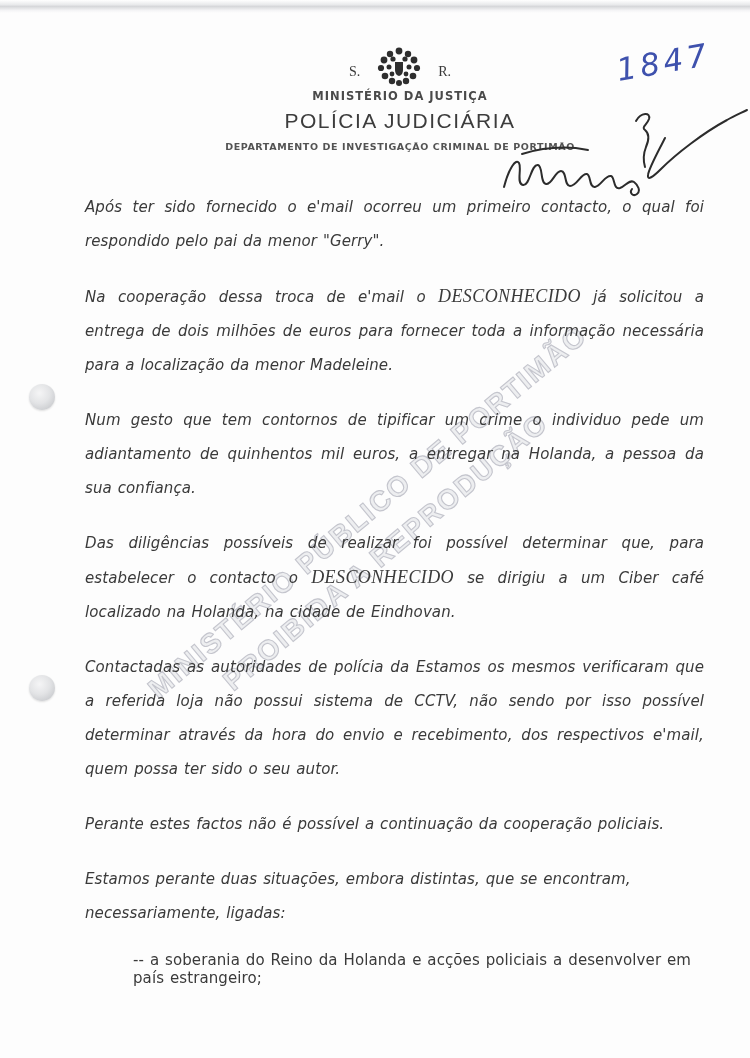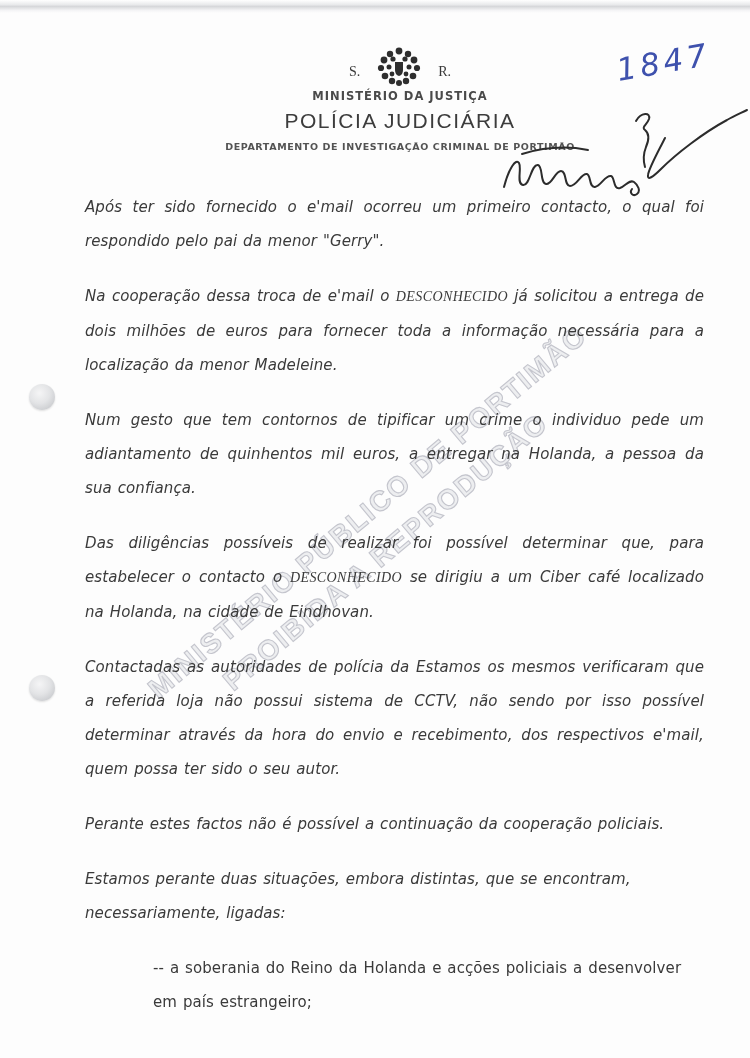--- a/index.html
+++ b/index.html
@@ -55,23 +55,23 @@
 
   
   .doc-body{
     position:absolute;left:85px;top:190px;width:619px;z-index:3;
     font-size:15px;line-height:34px;color:#3a3a3a;
     letter-spacing:.1px;word-spacing:1px;
   }
   .para{margin:0 0 21px 0;font-style:italic;}
   .para.just{text-align:justify;}
   .bullets{margin:0 0 21px 0;padding-left:48px;}
-  .bullet-line{line-height:34px;margin-left:20px;}
+  .bullet-line{line-height:18px;}
   .seg-body{}
-  .seg-serifcaps{font-family:"Liberation Serif",serif;font-size:14px;letter-spacing:.4px;margin-top:10px;}
+  .seg-serifcaps{font-family:"Liberation Serif",serif;font-size:18px;letter-spacing:.4px;margin-top:10px;}
 </style>
 </head>
 <body>
 
 <div class="scan-edge"></div>
 
 <div class="hole h1"></div>
 <div class="hole h2"></div>
 
 <div class="watermark wm1">MINISTÉRIO PÚBLICO DE PORTIMÃO</div>

